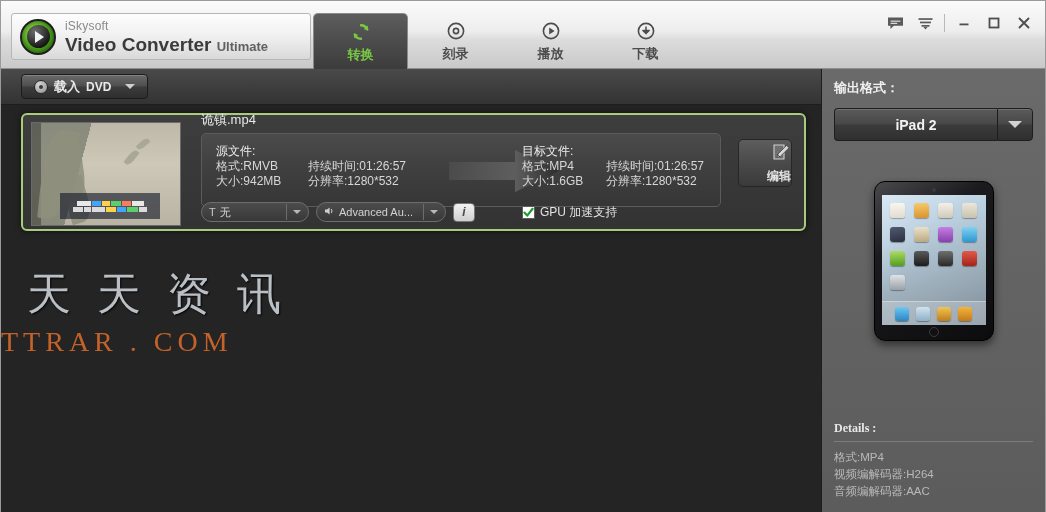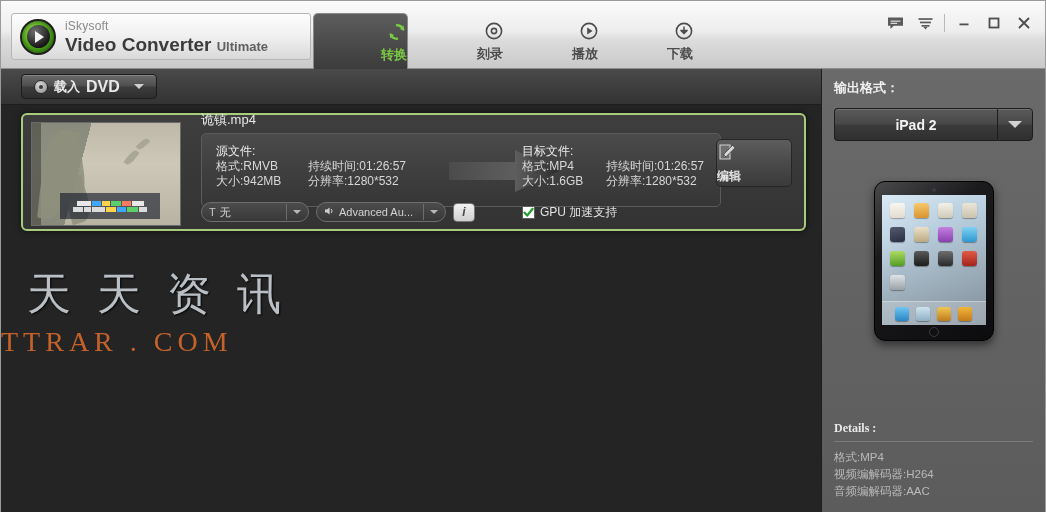--- a/index.html
+++ b/index.html
@@ -48,21 +48,21 @@
     border-bottom: 6px solid transparent;
   }
   .logo-text { margin-left: 9px; line-height: 1; }
   .logo-text .brand { font-size: 12px; color: #8a8a8a; letter-spacing: .2px; }
   .logo-text .prod { margin-top: 3px; font-size: 19px; font-weight: bold; color: #3b3b3b; }
   .logo-text .prod .sub { font-size: 13px; font-weight: bold; color: #606060; }
 
   .tabs { position: absolute; left: 312px; top: 12px; height: 56px; display: flex; }
   .tab {
     width: 95px; height: 56px;
-    display: flex; flex-direction: column; align-items: flex-end; justify-content: center;
+    display: flex; flex-direction: column; align-items: center; justify-content: center;
     gap: 3px; cursor: pointer; position: relative;
   }
   .tab.active {
     background: linear-gradient(to bottom, #5d5d5d 0%, #4a4a4a 55%, #3b3b3b 100%);
     border: 1px solid #8a8a8a; border-bottom: none;
     border-radius: 5px 5px 0 0;
     height: 57px;
   }
   .tab .ticon { height: 22px; display: flex; align-items: center; justify-content: center; }
   .tab .tlabel { font-size: 13px; font-weight: bold; color: #4c4c4c; }
@@ -138,24 +138,24 @@
     position:absolute; left: 247px; top: 14px; width: 112px; height: 46px;
   }
   .mcol { position:absolute; font-size: 12px; color: #d7d7d7; line-height: 15px; white-space: nowrap;}
   .mcol .hdr { color: #ededed; }
   .c1 { left: 14px; top: 10px; }
   .c2 { left: 106px; top: 25px; }
   .c3 { left: 320px; top: 10px; }
   .c4 { left: 404px; top: 25px; }
 
   .editbtn {
-    position: absolute; right: 12px; top: 24px; width: 76px; height: 48px;
+    position: absolute; right: 12px; top: 24px; width: 54px; height: 48px;
     background: linear-gradient(to bottom, #5d5d5d 0%, #4a4a4a 50%, #3a3a3a 100%);
     border: 1px solid #262626; border-radius: 5px;
-    display:flex; flex-direction:column; align-items:flex-start; justify-content:center; gap:2px;
+    display:flex; flex-direction:column; align-items:flex-end; justify-content:center; gap:2px;
     cursor:pointer;
   }
   .editbtn .elabel { font-size: 12px; color: #e4e4e4; font-weight:bold;}
 
   .rowbottom { position: absolute; left: 178px; bottom: 6px; height: 22px; right: 8px; display: flex; align-items: center; gap: 7px; }
   .selbox {
     height: 20px; border: 1px solid #6d6d6d; border-radius: 10px;
     background: linear-gradient(to bottom, #4c4c4c, #383838);
     display: flex; align-items: center; padding: 0 2px 0 7px; color: #d2d2d2; font-size: 11px;
     cursor: pointer;
@@ -343,21 +343,21 @@
           <path d="M2.5 1.5 L11.5 10.5 M11.5 1.5 L2.5 10.5" stroke="#4e4e4e" stroke-width="1.9" stroke-linecap="round"></path>
         </svg>
       </div>
     </div>
   </div>
 
   <div class="toolbar">
     <div class="tbtn">
       <span class="dvd-dot"></span>
       <span>载入</span>
-      <span style="font-size:16px">DVD</span>
+      <span style="font-size:12px">DVD</span>
       <span class="caret"></span>
     </div>
   </div>
 
   <div class="main">
 
     <div class="watermark">
       <div class="wm-cn">天天资讯</div>
       <div class="wm-en">TTRAR . COM</div>
     </div>

